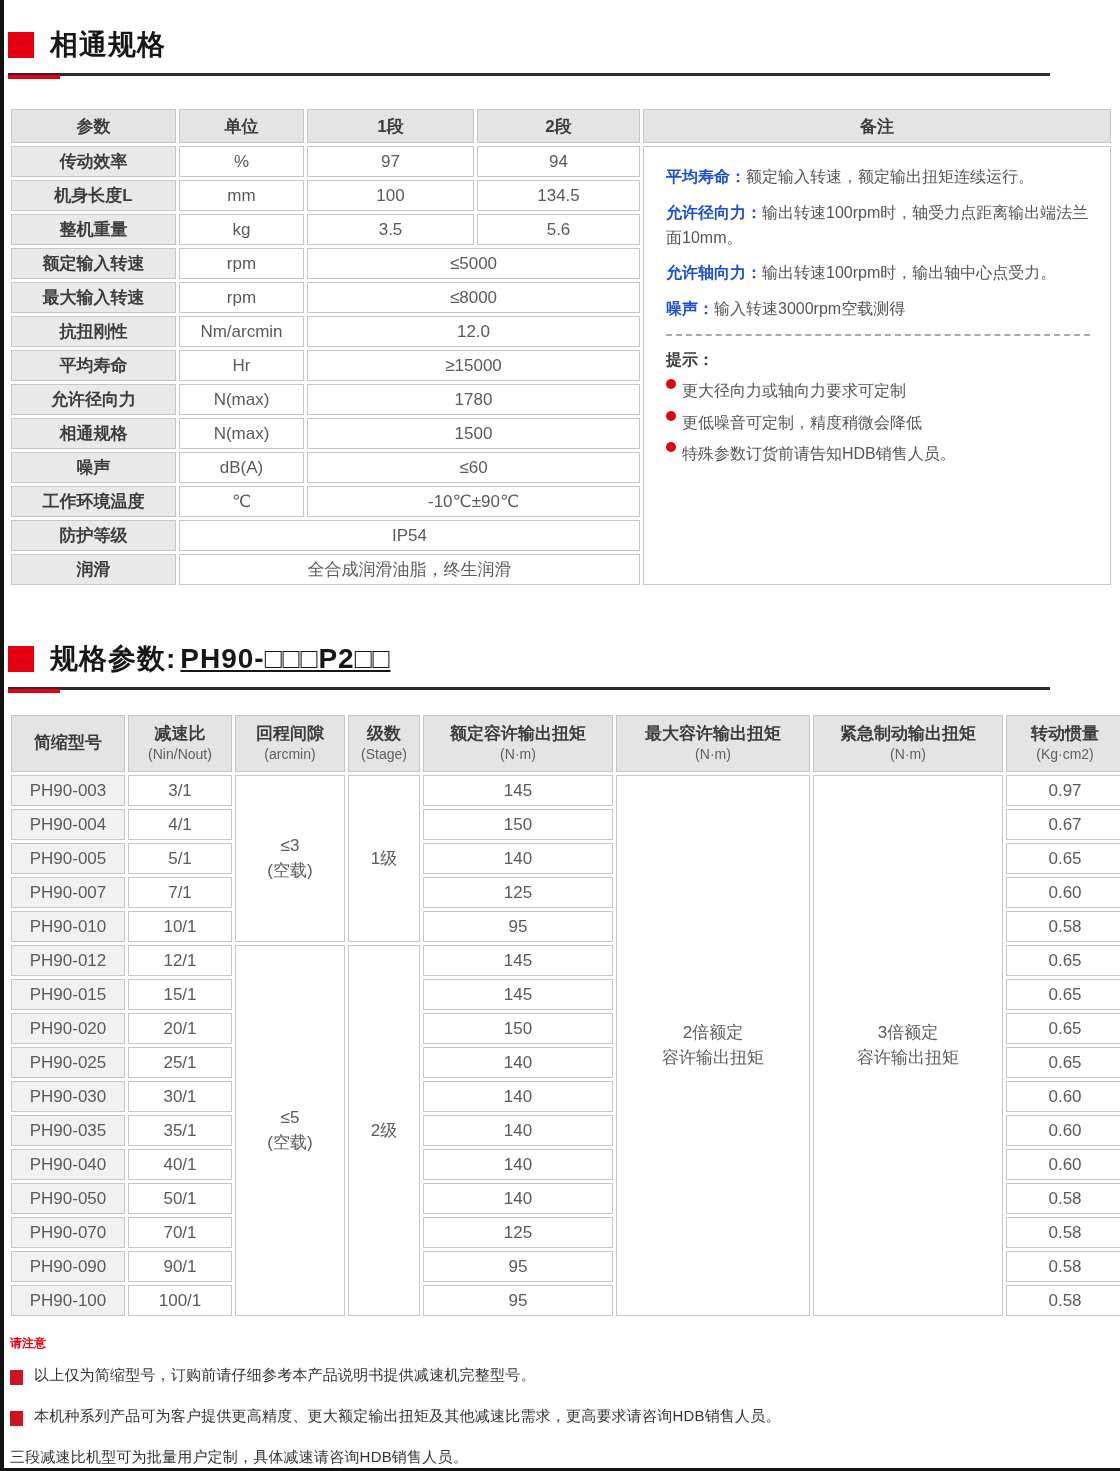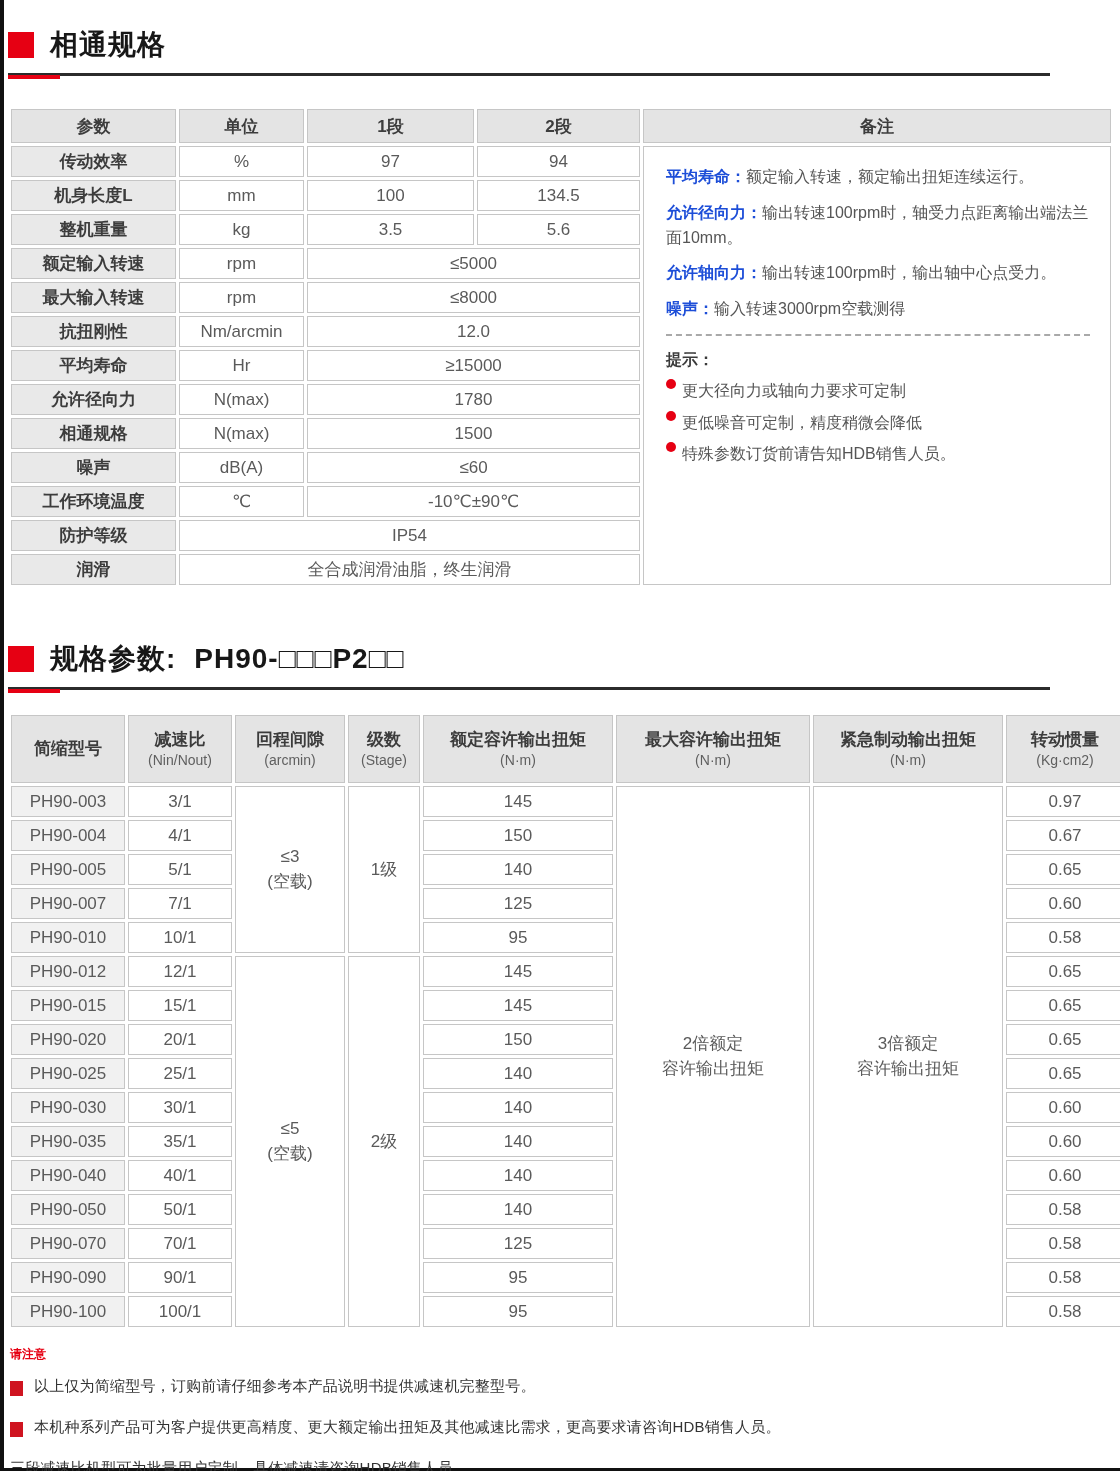--- a/index.html
+++ b/index.html
@@ -18,21 +18,21 @@
     display: flex; align-items: center; gap: 16px;
     width: 1042px; border-bottom: 3px solid #2b2b2b;
     padding-bottom: 9px; position: relative;
   }
   .sec-title::after {
     content:""; position:absolute; left:0; bottom:-6px;
     width:52px; height:4px; background:#e60013;
   }
   .sq { width: 26px; height: 26px; background: #e60013; flex: 0 0 auto; }
   .sec-title h2 { font-size: 28px; font-weight: bold; color: #171717; letter-spacing: 1px; }
-  .sec-title h2 .model-part { margin-left: 18px; }
+  .sec-title h2 .model-part { margin-left: 4px; text-decoration: underline; }
 
   
   table { border-collapse: separate; border-spacing: 3px; width: 1104px; table-layout: fixed; }
   th, td {
     border: 1px solid #c6c6c6; text-align: center; vertical-align: middle;
     font-size: 17px; color: #5a5a5a; height: 31px; padding: 2px 4px;
     background: #ffffff; overflow: hidden;
   }
   th { background: #e4e4e4; color: #3c3c3c; font-weight: bold; height: 34px; }
   .t1 { margin-top: 30px; }
@@ -45,21 +45,21 @@
   }
   .remark-p { margin-bottom: 11px; }
   .remark-p b { color: #1d4ed8; }
   .dash-sep { border: none; border-top: 2px dashed #a9a9a9; margin: 12px 0 12px 0; }
   .tips-label { font-weight: bold; color: #3a3a3a; margin-bottom: 6px; }
   .tip-line { display: flex; align-items: flex-start; margin-bottom: 7px; }
   .dot { width: 10px; height: 10px; border-radius: 50%; background: #e60013; margin-right: 6px; flex: 0 0 auto; }
 
   
   .t2-wrap { margin-top: 22px; }
-  .t2 th { height: 68px; }
+  .t2 th { height: 57px; }
   .t2 .h-main { font-size: 17px; font-weight: bold; color: #3c3c3c; line-height: 1.3; }
   .h-sub { font-size: 14px; font-weight: normal; color: #5f5f5f; line-height: 1.3; }
   .t2 td.model { background: #f1f1f1; }
   .mergetxt { line-height: 1.45; }
   .sec2-gap { margin-top: 52px; }
 
   
   .notice { margin-top: 16px; padding-left: 2px; }
   .notice-title { color: #e60013; font-size: 12px; font-weight: bold; margin-bottom: 14px; }
   .note-line { display: flex; align-items: flex-end; margin-bottom: 22px; }

